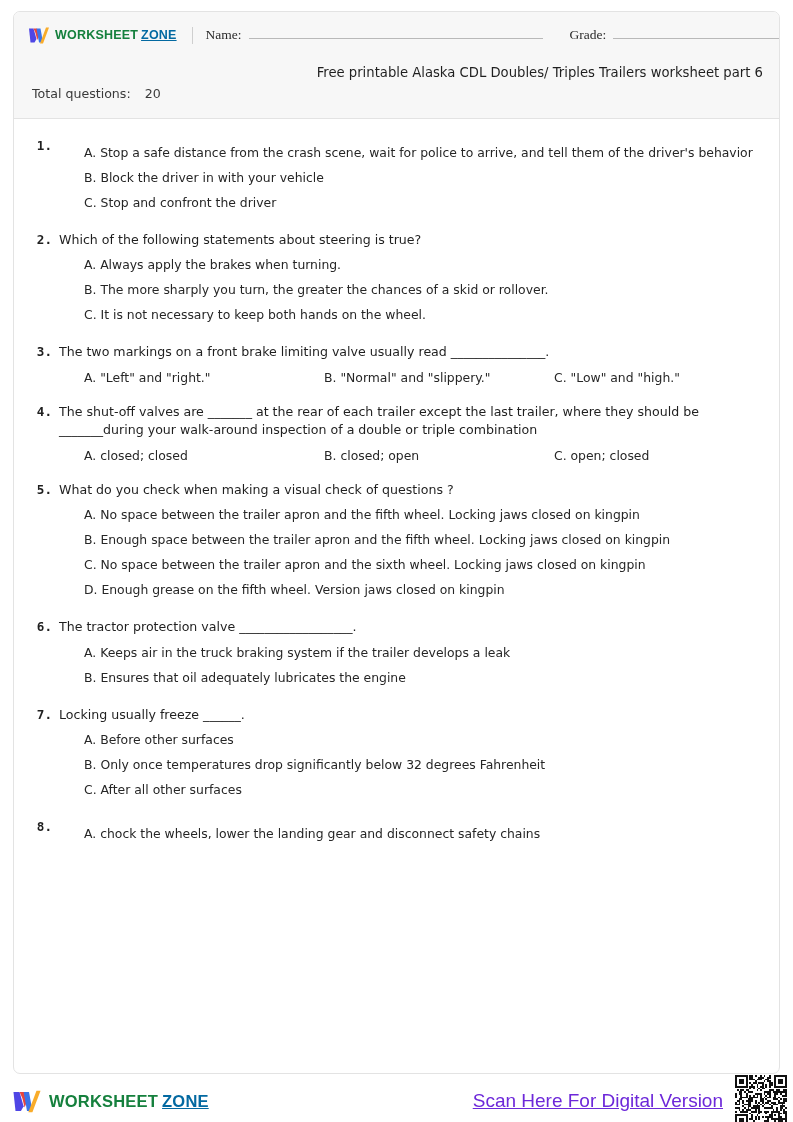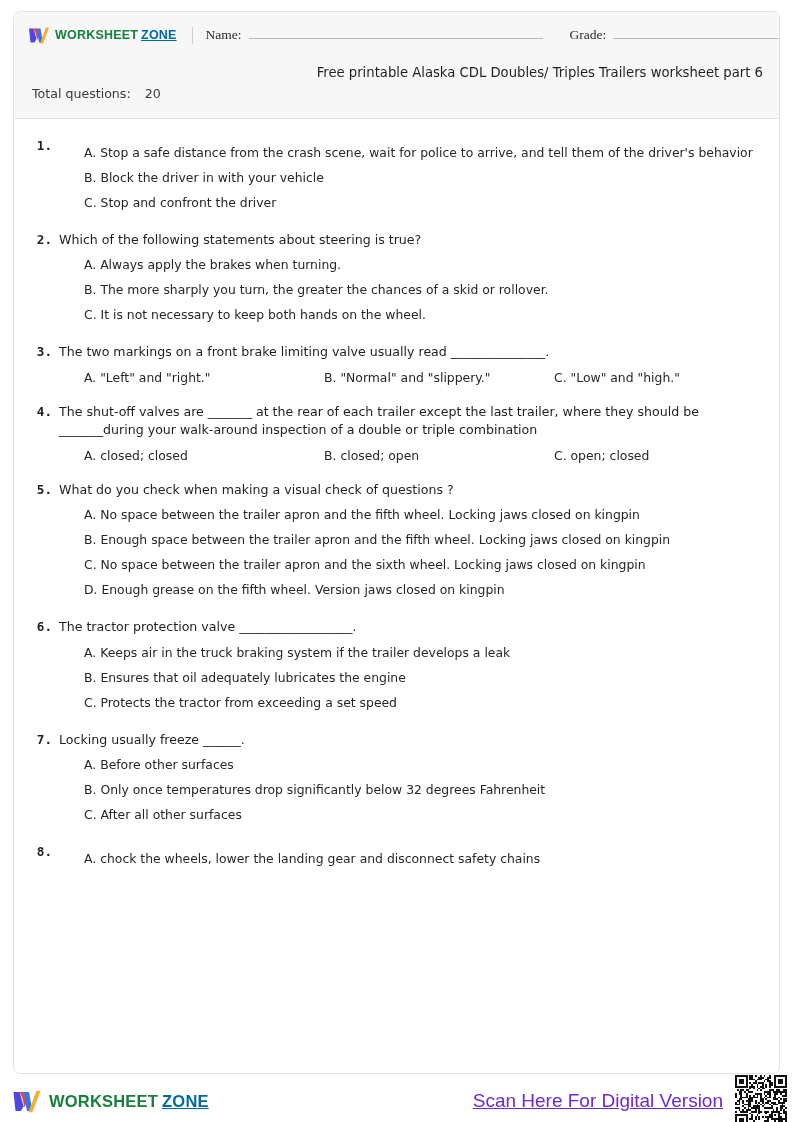--- a/index.html
+++ b/index.html
@@ -311,21 +311,20 @@
             </div>
           </div>
         </div>
         <div class="question gap-lg">
           <div class="q-num">6.</div>
           <div class="q-main">
             <div class="q-text">The tractor protection valve __________________.</div>
             <div class="options">
               <div class="option">A. Keeps air in the truck braking system if the trailer develops a leak</div>
               <div class="option">B. Ensures that oil adequately lubricates the engine</div>
-              <div class="option">C. Protects the tractor from exceeding a set speed</div>
             </div>
           </div>
         </div>
         <div class="question gap-lg">
           <div class="q-num">7.</div>
           <div class="q-main">
             <div class="q-text">Locking usually freeze ______.</div>
             <div class="options">
               <div class="option">A. Before other surfaces</div>
               <div class="option">B. Only once temperatures drop significantly below 32 degrees Fahrenheit</div>

